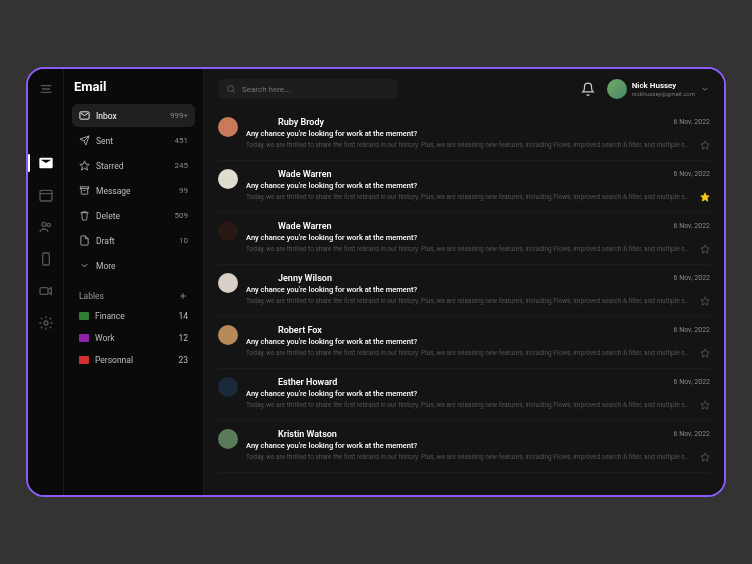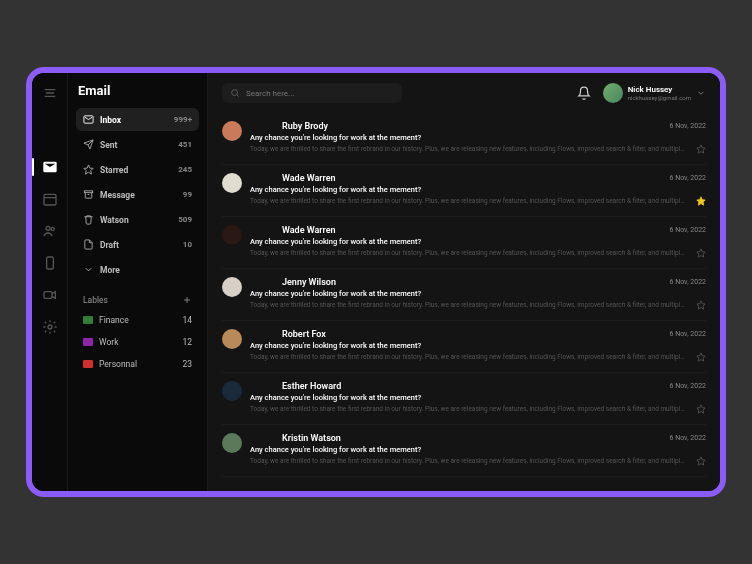--- a/index.html
+++ b/index.html
@@ -1,28 +1,28 @@
 <!DOCTYPE html>
 <html><head>
 <meta charset="utf-8">
 <style>
 * { margin: 0; padding: 0; box-sizing: border-box; font-family: -apple-system, BlinkMacSystemFont, 'Segoe UI', Roboto, sans-serif; }
 body { background: #333333; width: 752px; height: 564px; display: flex; align-items: center; justify-content: center; }
-.device-frame { width: 700px; height: 430px; background: #0a0a0a; border-radius: 18px; border: 6px solid #8b5cf6; overflow: hidden; display: flex; position: relative; }
+.device-frame { width: 700px; height: 430px; background: #0a0a0a; border-radius: 18px; border: 2px solid #8b5cf6; overflow: hidden; display: flex; position: relative; }
 .nav-rail { width: 36px; background: #0a0a0a; display: flex; flex-direction: column; align-items: center; padding-top: 12px; gap: 16px; border-right: 1px solid #1a1a1a; }
 .nav-rail .rail-icon { width: 16px; height: 16px; display: flex; align-items: center; justify-content: center; color: #555; cursor: pointer; }
 .nav-rail .rail-icon.active { color: #fff; position: relative; }
 .nav-rail .rail-icon.active::before { content: ''; position: absolute; left: -10px; width: 2px; height: 18px; background: #fff; border-radius: 2px; }
 .nav-rail .spacer { height: 26px; }
 .sidebar { width: 140px; background: #0a0a0a; padding: 10px 8px; display: flex; flex-direction: column; border-right: 1px solid #1a1a1a; overflow: hidden; }
 .sidebar-title { color: #fff; font-size: 13px; font-weight: 700; margin-bottom: 10px; padding-left: 2px; }
 .create-btn { background: #3d5afe; color: #fff; border: none; border-radius: 6px; padding: 7px 8px; font-size: 8.5px; font-weight: 600; display: flex; align-items: center; gap: 5px; cursor: pointer; margin-bottom: 8px; }
 .create-btn svg { width: 10px; height: 10px; }
 .folders { display: flex; flex-direction: column; gap: 2px; }
-.folder-item { display: flex; align-items: center; justify-content: space-between; padding: 6px 7px; border-radius: 6px; cursor: pointer; font-size: 8.5px; color: #bdbdbd; font-weight: bold; }
+.folder-item { display: flex; align-items: center; justify-content: space-between; padding: 6px 7px; border-radius: 6px; cursor: pointer; font-size: 8.5px; color: #bdbdbd; }
 .folder-item.active { background: #202020; color: #fff; }
 .folder-item .fi-left { display: flex; align-items: center; gap: 6px; }
 .folder-item .fi-icon { width: 11px; height: 11px; color: #aaa; }
 .folder-item.active .fi-icon { color: #fff; }
 .folder-item .count { font-size: 8px; color: #888; }
 .section-hdr { display: flex; align-items: center; justify-content: space-between; margin-top: 10px; padding: 4px 7px; }
 .section-hdr .hdr-text { font-size: 8.5px; color: #999; }
 .section-hdr .plus { width: 10px; height: 10px; color: #999; cursor: pointer; }
 .label-item { display: flex; align-items: center; justify-content: space-between; padding: 6px 7px; font-size: 8.5px; color: #bdbdbd; cursor: pointer; }
 .label-item .lbl-left { display: flex; align-items: center; gap: 6px; }
@@ -149,21 +149,21 @@
               </svg></span>
             <span>Message</span>
           </span>
           <span class="count">99</span>
         </div>
         <div class="folder-item">
           <span class="fi-left">
             <span class="fi-icon"><svg viewBox="0 0 24 24" fill="none" stroke="currentColor" stroke-width="2">
                 <path d="M3 6h18M8 6V4h8v2M6 6l1 14a2 2 0 002 2h6a2 2 0 002-2l1-14"></path>
               </svg></span>
-            <span>Watson</span>
+            <span>Delete</span>
           </span>
           <span class="count">509</span>
         </div>
         <div class="folder-item">
           <span class="fi-left">
             <span class="fi-icon"><svg viewBox="0 0 24 24" fill="none" stroke="currentColor" stroke-width="2">
                 <path d="M14 2H6a2 2 0 00-2 2v16a2 2 0 002 2h12a2 2 0 002-2V8z"></path>
                 <polyline points="14 2 14 8 20 8"></polyline>
               </svg></span>
             <span>Draft</span>

